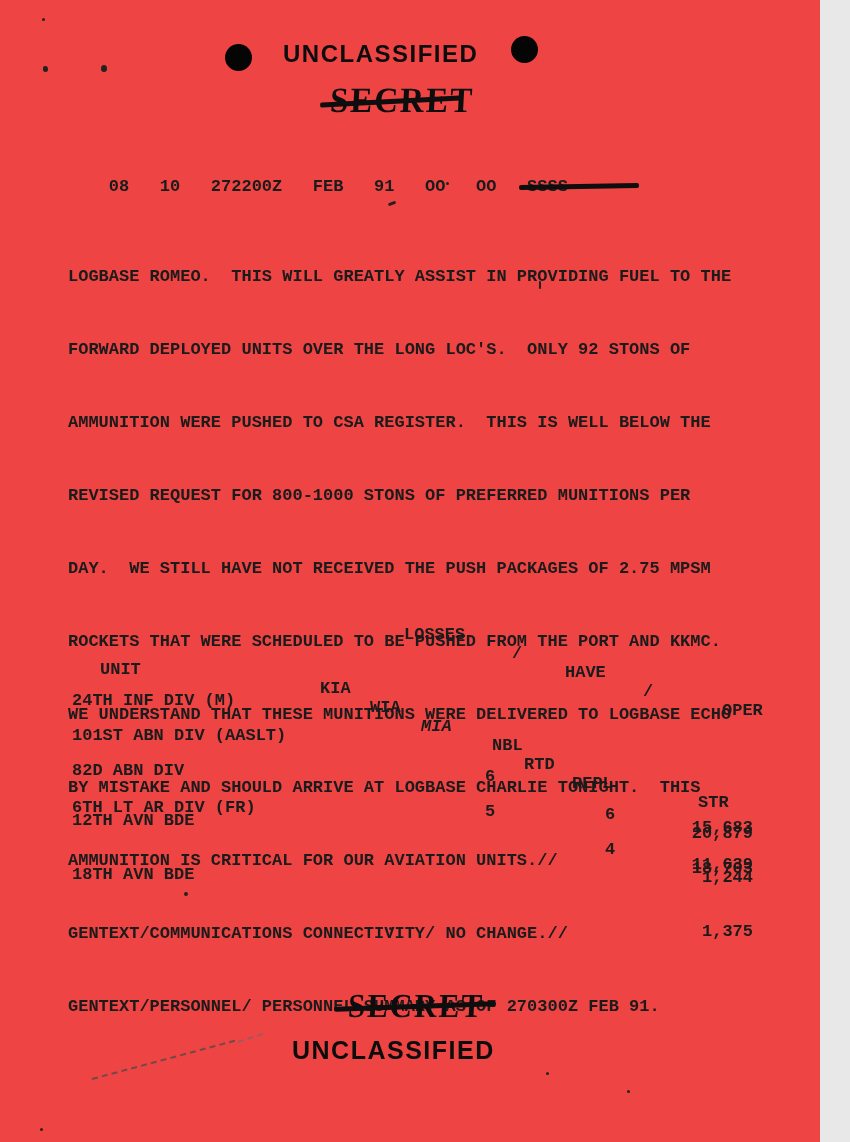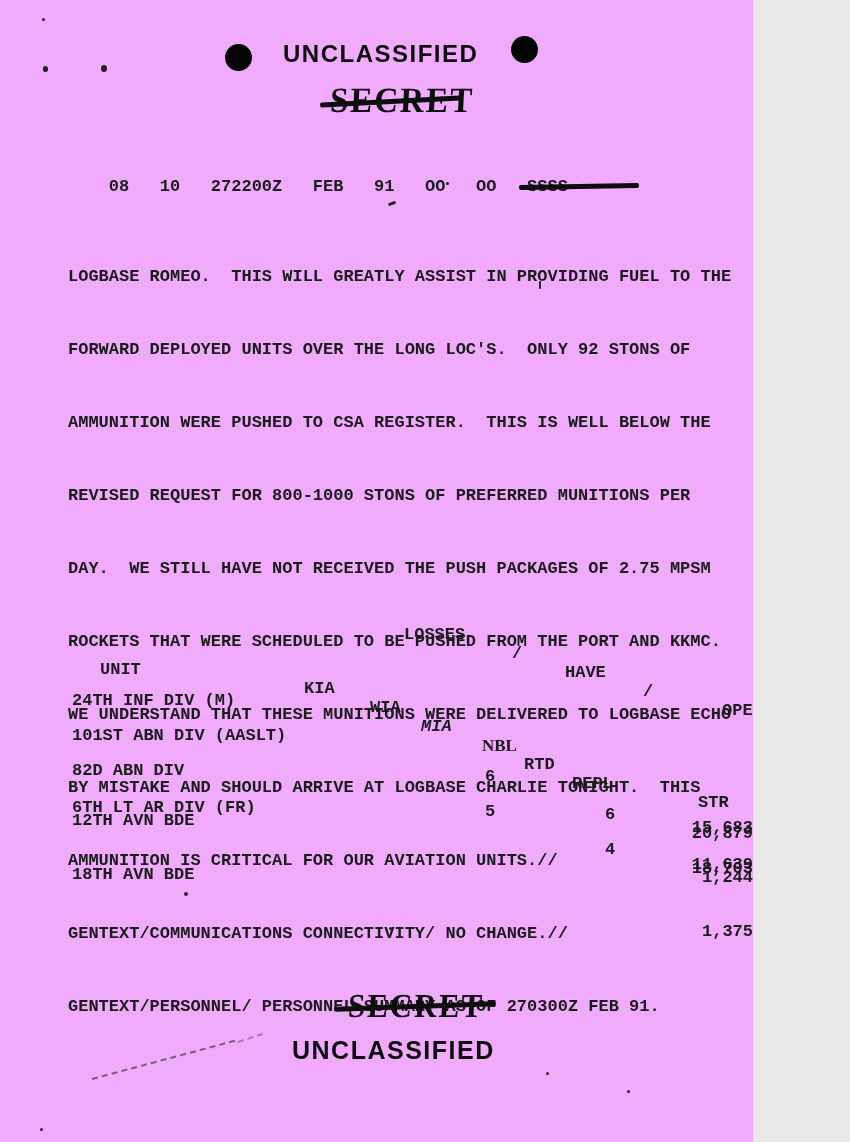--- a/index.html
+++ b/index.html
@@ -1,17 +1,17 @@
 <!DOCTYPE html>
 <html><head>
 <meta charset="utf-8">
 <style>
   html,body{margin:0;padding:0;background:#e8e8e8;}
   #page{
-    position:relative;width:753px;height:1142px;background:#f0abfc;
+    position:relative;width:820px;height:1142px;background:#ef4444;
     overflow:hidden;color:#171717;
   }
   .mono{
     font-family:"Liberation Mono","DejaVu Sans Mono",monospace;
     font-weight:700;font-size:17px;color:#1b1b1b;white-space:pre;
     letter-spacing:0px;
   }
   .abs{position:absolute;}
   .stamp-sans{
     font-family:"Liberation Sans","DejaVu Sans",sans-serif;
@@ -39,22 +39,22 @@
   }
   .pencil2{
     position:absolute;width:26px;border-top:2px dashed #6a6a6a;
     transform:rotate(-18deg);transform-origin:left center;opacity:.6;
   }
   .struck-code{position:relative;display:inline-block;}
   .struck-code .strike-line{left:-8px;width:120px;top:7px;transform:rotate(-1deg);}
   
   .g-losses{left:404px;} .g-slash1{left:512px;} .g-gains{left:565px;}
   .g-slash2{left:643px;} .g-oper{left:678px;margin-left:44px;}
-  .h-unit{left:100px;} .h-kia{left:304px;font-family:Liberation Mono, monospace;} .h-wia{left:370px;} .h-mia{left:421px;font-style:italic;}
-  .h-nbl{left:482px;font-family:Liberation Serif, serif;} .h-rtd{left:524px;} .h-repl{left:572px;} .h-str{left:698px;}
+  .h-unit{left:100px;} .h-kia{left:320px;font-family:Liberation Mono, monospace;} .h-wia{left:370px;} .h-mia{left:421px;font-style:italic;}
+  .h-nbl{left:492px;} .h-rtd{left:524px;} .h-repl{left:572px;} .h-str{left:698px;}
   .d-unit{left:72px;}
   .d-kia{left:308px;width:24px;text-align:center;}
   .d-wia{left:358px;width:24px;text-align:center;}
   .d-mia{left:409px;width:24px;text-align:center;}
   .d-nbl{left:478px;width:24px;text-align:center;}
   .d-rtd{left:512px;width:24px;text-align:center;}
   .d-repl{left:598px;width:24px;text-align:center;}
   .d-str{left:650px;width:103px;text-align:right;}
 </style>
 </head>

